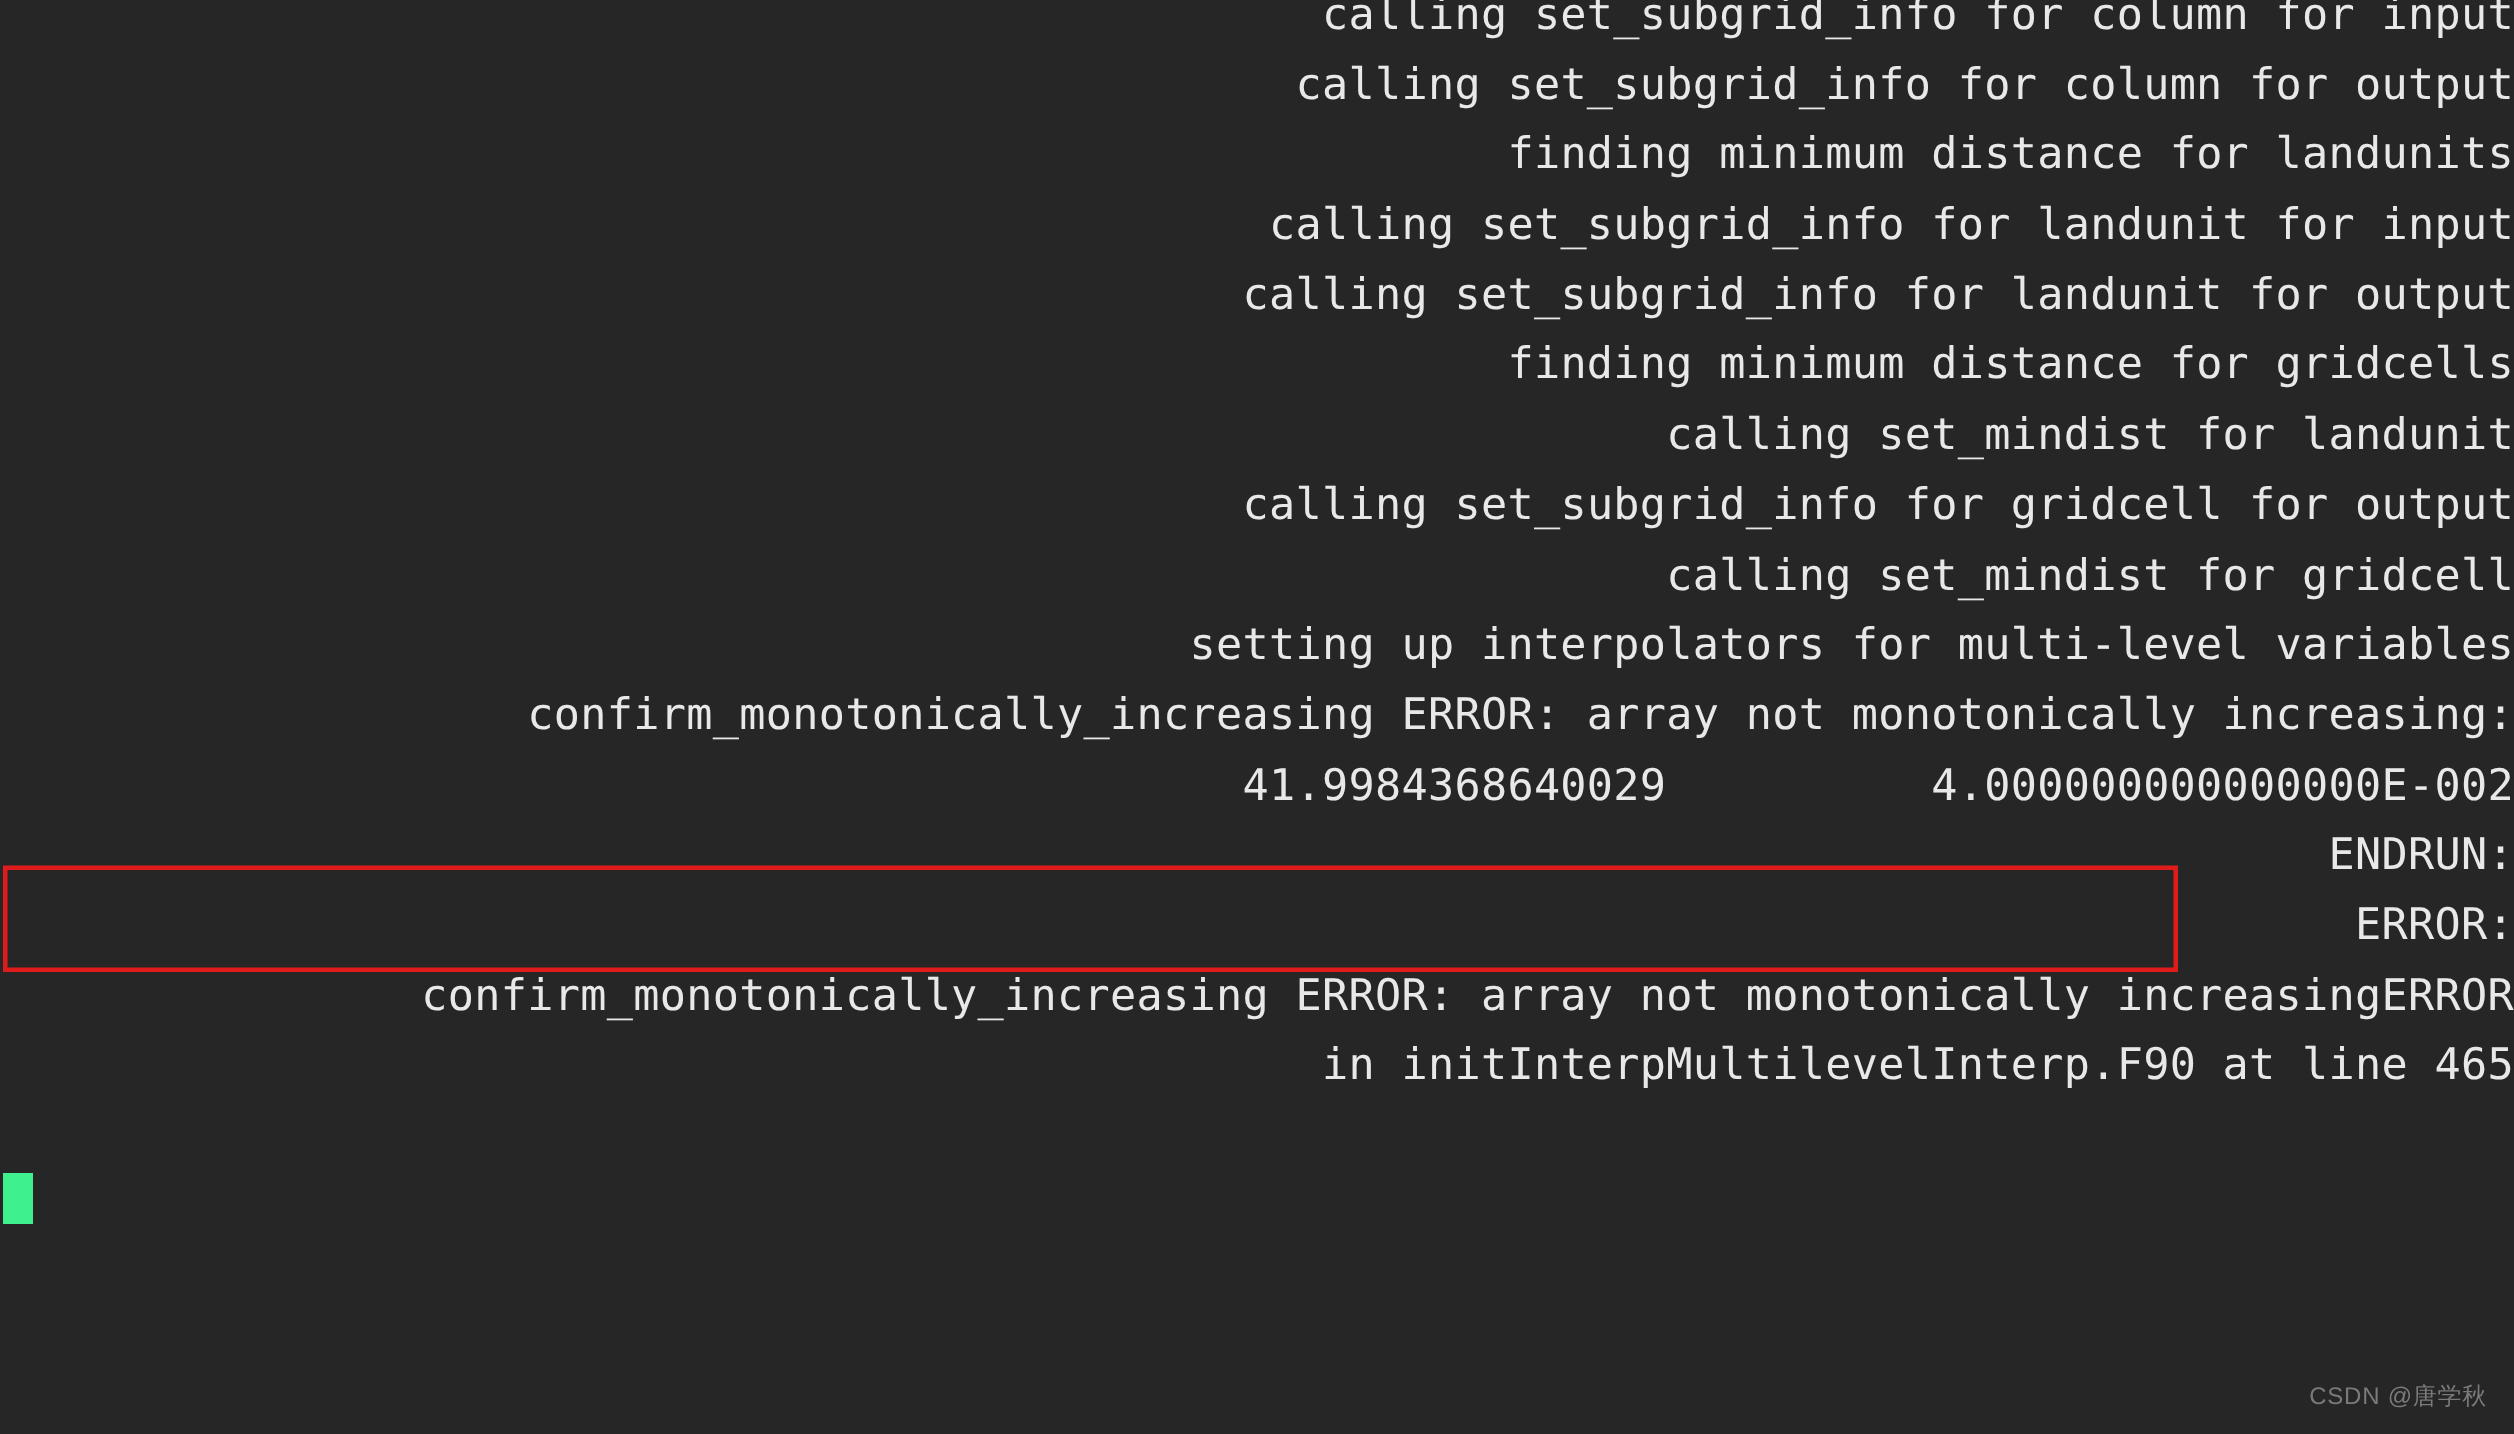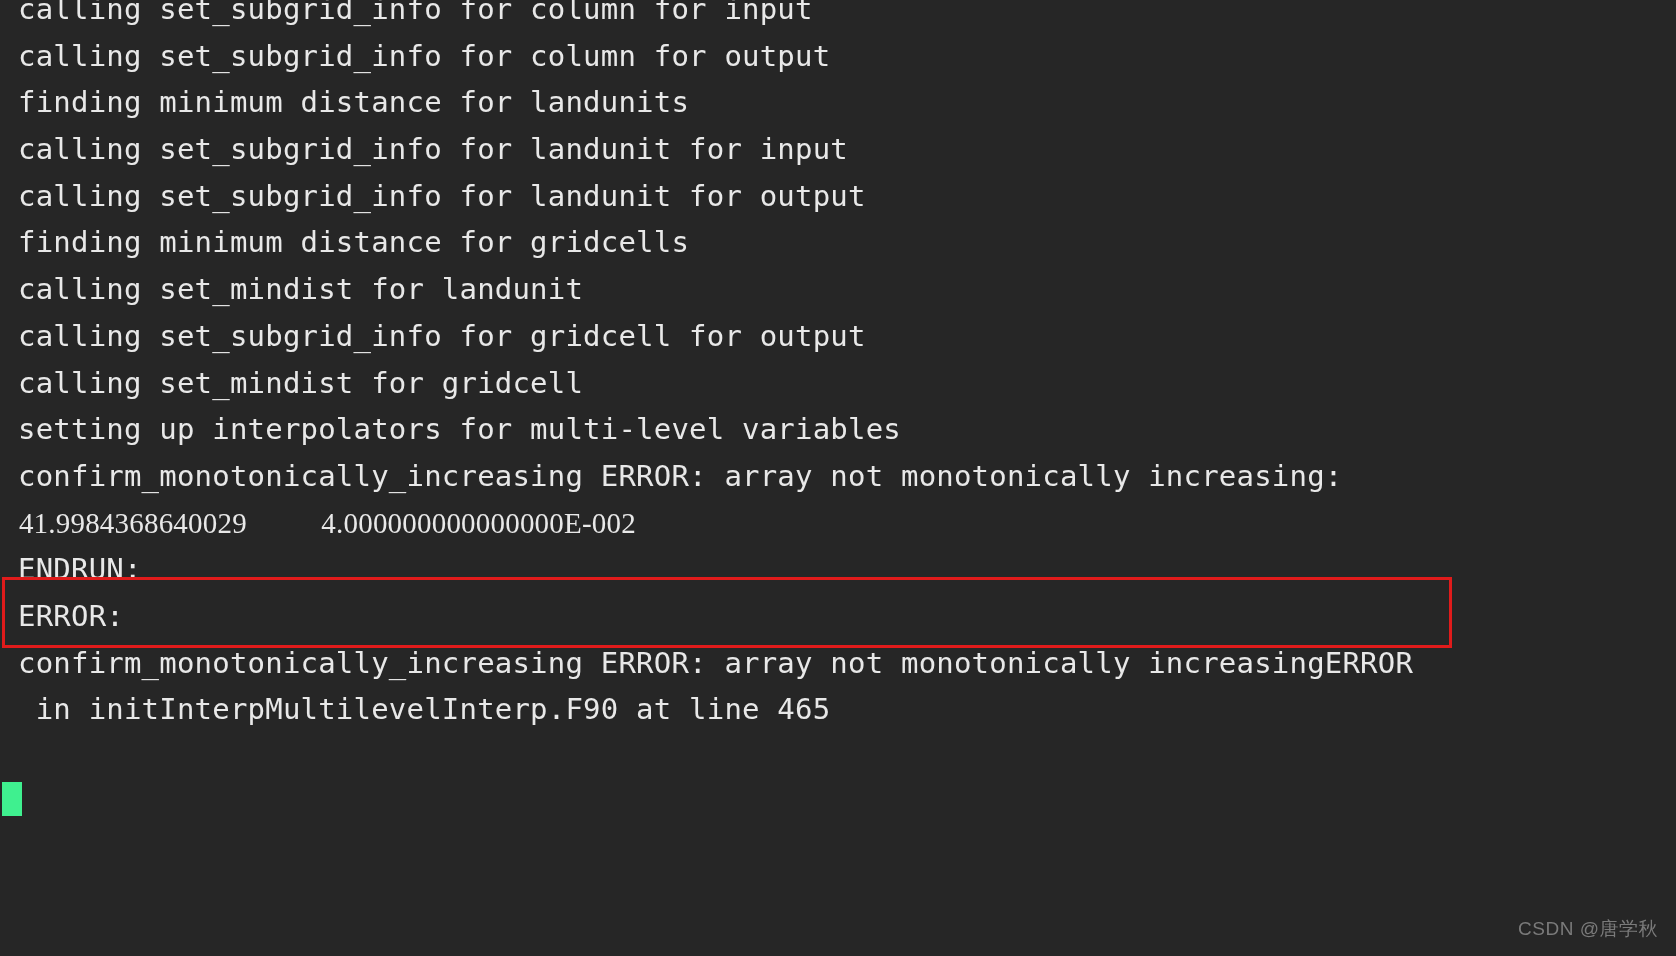--- a/index.html
+++ b/index.html
@@ -8,20 +8,21 @@
     background: #262626;
   }
 
   #terminal-window {
     position: relative;
     width: 1676px;
     height: 956px;
     background: #262626;
     overflow: hidden;
     font-family: "DejaVu Sans Mono", "Liberation Mono", monospace;
+    text-align: right;
   }
 
   #terminal-output {
     position: absolute;
     top: -14px;
     left: 0;
     width: 1676px;
     padding: 0;
     margin: 0;
   }
@@ -32,21 +33,20 @@
     padding-left: 18px;
     font-size: 29px;
     letter-spacing: 0.2px;
     color: #e8e8e8;
     white-space: pre;
     font-family: "DejaVu Sans Mono", "Liberation Mono", monospace;
   }
 
   .term-line.indent-value {
     padding-left: 4px;
-    font-family: Liberation Serif, serif;
   }
 
   
   #error-highlight-box {
     position: absolute;
     left: 2px;
     top: 577px;
     width: 1450px;
     height: 71px;
     border: 3px solid #e01b1b;
@@ -62,21 +62,21 @@
     width: 20px;
     height: 34px;
     background: #3ff08f;
   }
 
   #csdn-watermark {
     position: absolute;
     right: 18px;
     bottom: 14px;
     font-family: "Liberation Sans", sans-serif;
-    font-size: 19px;
+    font-size: 16px;
     color: #7a7a7a;
     letter-spacing: 0.5px;
     white-space: pre;
   }
 </style>
 </head>
 <body>
 
 <div id="terminal-window">
 

